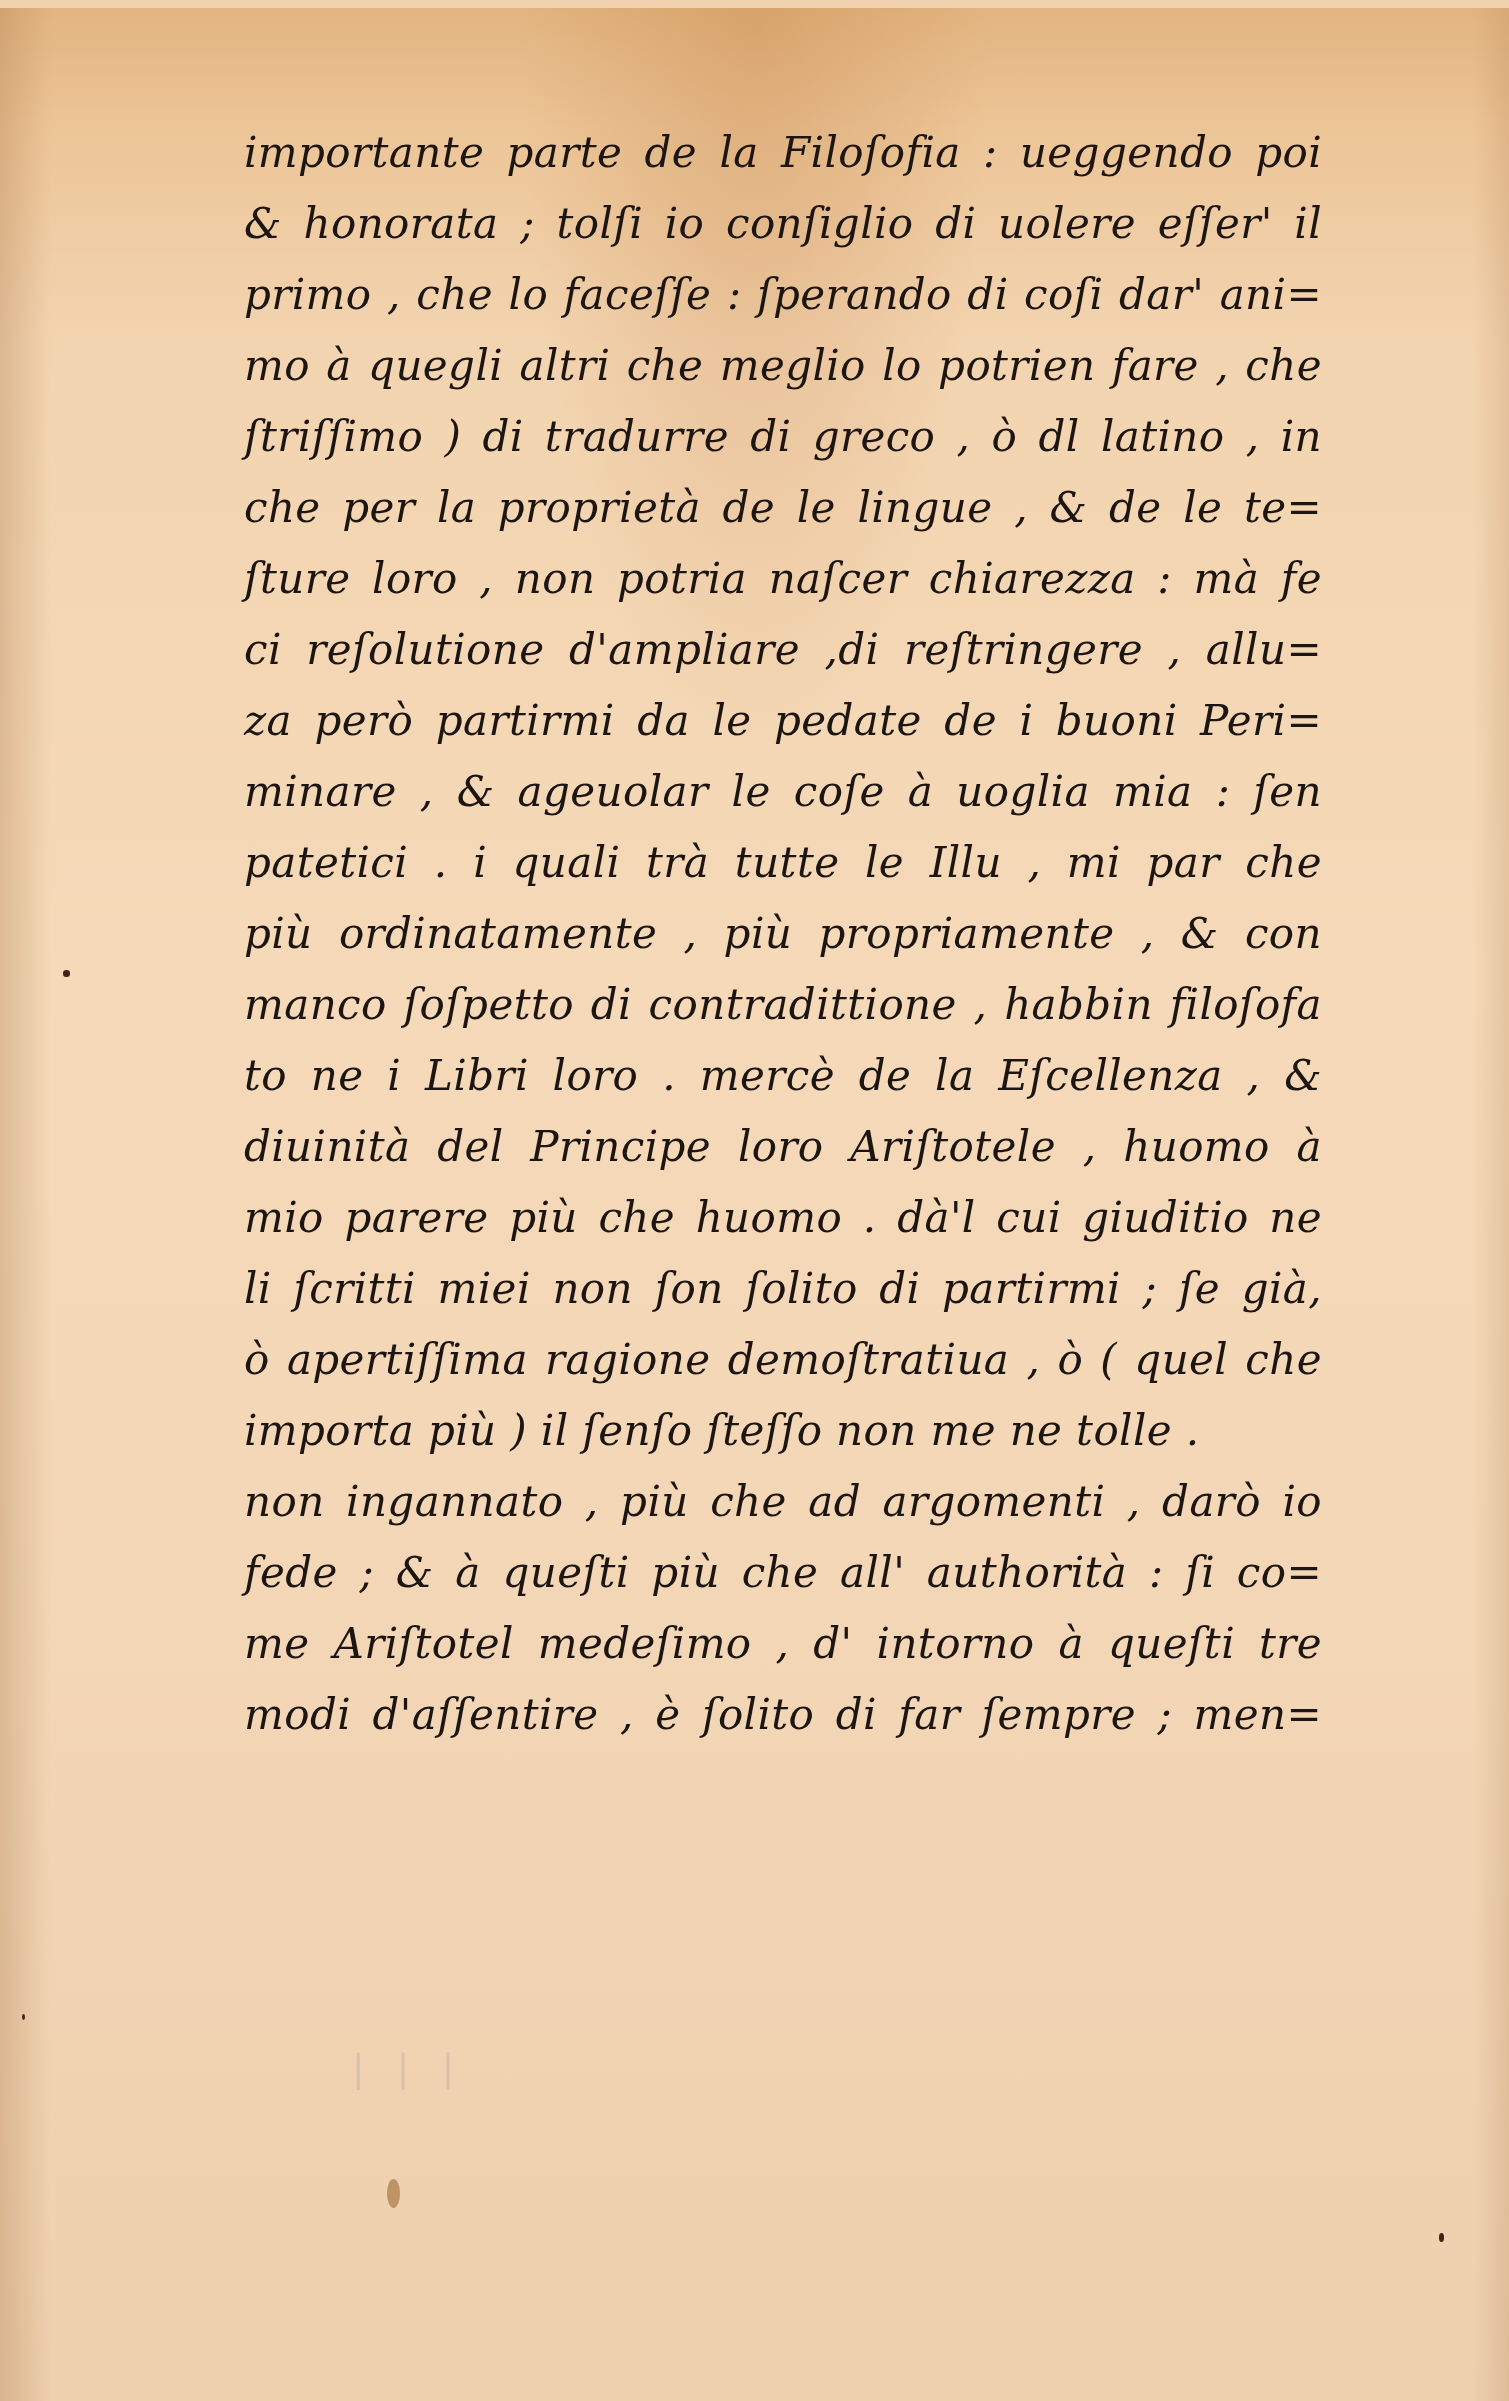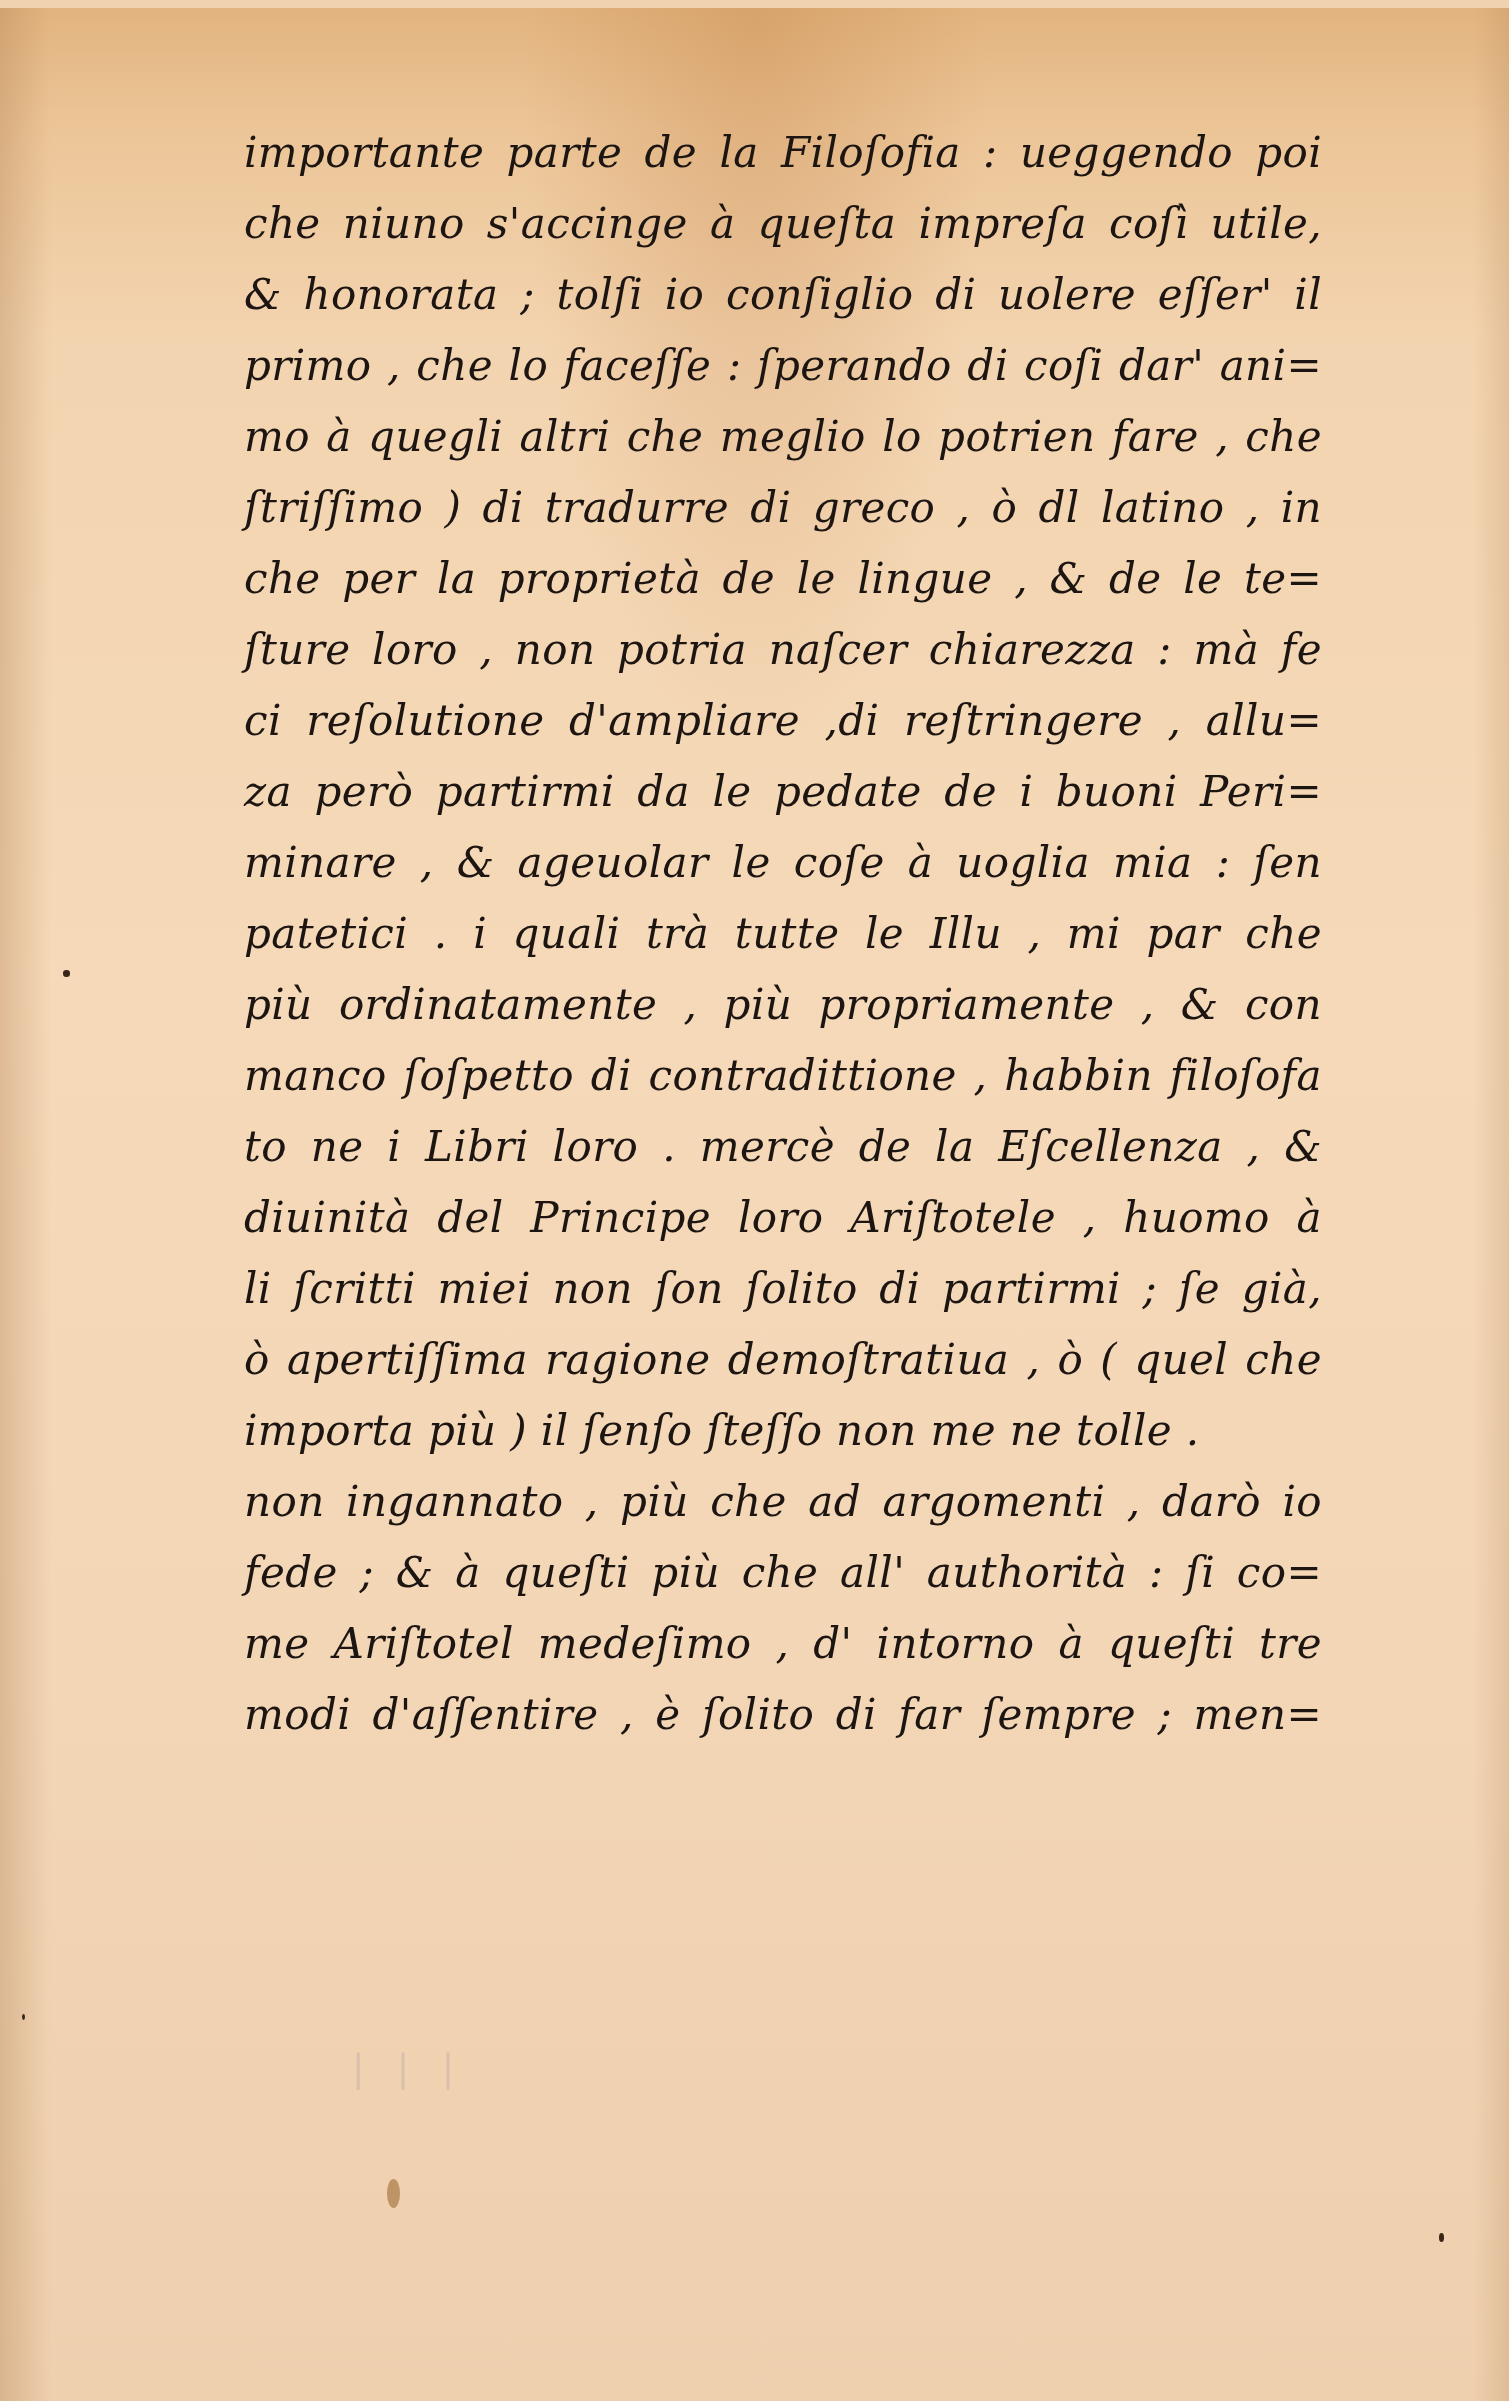--- a/index.html
+++ b/index.html
@@ -78,35 +78,35 @@
       letter-spacing: 10.3px;
     }
   </style>
 </head>
 <body>
 
 <div class="page">
 
   <div class="text-block">
     <span class="line">importante parte de la Filoſofia : ueggendo poi</span>
-    <span class="line">che niuno s'accinge à queſta impreſa coſì utile,</span>
     <span class="line">&amp; honorata ; tolſi io conſiglio di uolere eſſer' il</span>
     <span class="line">primo , che lo faceſſe : ſperando di coſi dar' ani=</span>
     <span class="line">mo à quegli altri che meglio lo potrien fare , che</span>
     <span class="line">ſtriſſimo ) di tradurre di greco  , ò dl latino  , in</span>
     <span class="line">che per la proprietà de le lingue , &amp; de le te=</span>
     <span class="line">ſture loro , non potria naſcer chiarezza : mà fe</span>
     <span class="line">ci reſolutione d'ampliare  ,di reſtringere , allu=</span>
     <span class="line">za però partirmi da le pedate de i buoni Peri=</span>
     <span class="line">minare , &amp; ageuolar le coſe à uoglia mia : ſen</span>
     <span class="line">patetici . i quali trà  tutte le Illu  , mi par che</span>
     <span class="line">più ordinatamente , più propriamente  , &amp; con</span>
     <span class="line">manco ſoſpetto di contradittione , habbin filoſofa</span>
     <span class="line">to ne i Libri loro . mercè de la Eſcellenza , &amp;</span>
     <span class="line">diuinità del Principe loro Ariſtotele  , huomo à</span>
+    <span class="line">mio parere più che huomo . dà'l  cui giuditio ne</span>
     <span class="line">li ſcritti miei non ſon ſolito di partirmi ; ſe già,</span>
     <span class="line">ò apertiſſima ragione demoſtratiua  , ò ( quel che</span>
     <span class="line last">importa più ) il ſenſo ſteſſo non me ne tolle .</span>
     <span class="line">non ingannato , più che ad argomenti , darò io</span>
     <span class="line">fede ; &amp; à queſti più che all' authorità : ſi co=</span>
     <span class="line">me Ariſtotel medeſimo , d' intorno à queſti tre</span>
     <span class="line">modi d'aſſentire , è ſolito di far ſempre ; men=</span>
   </div>
 
   <div class="bleed">| | |</div>

